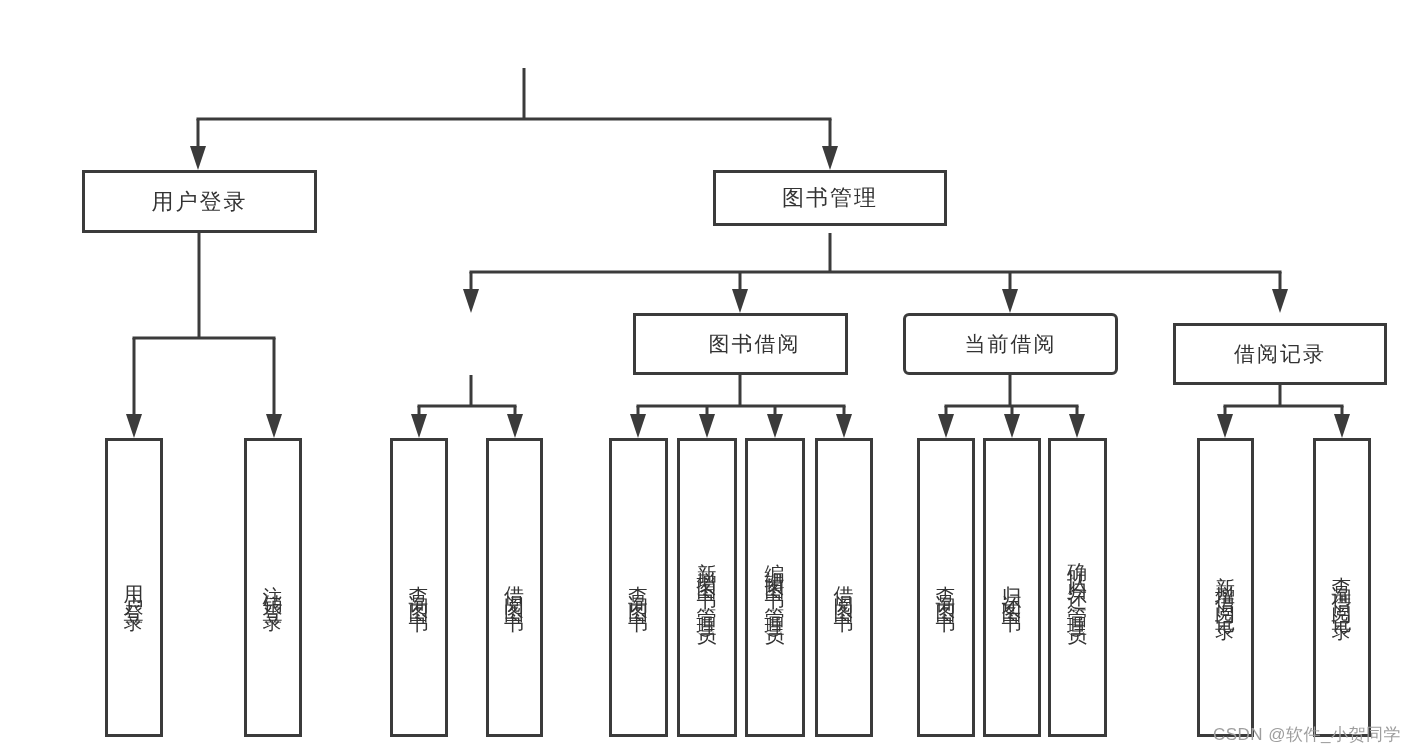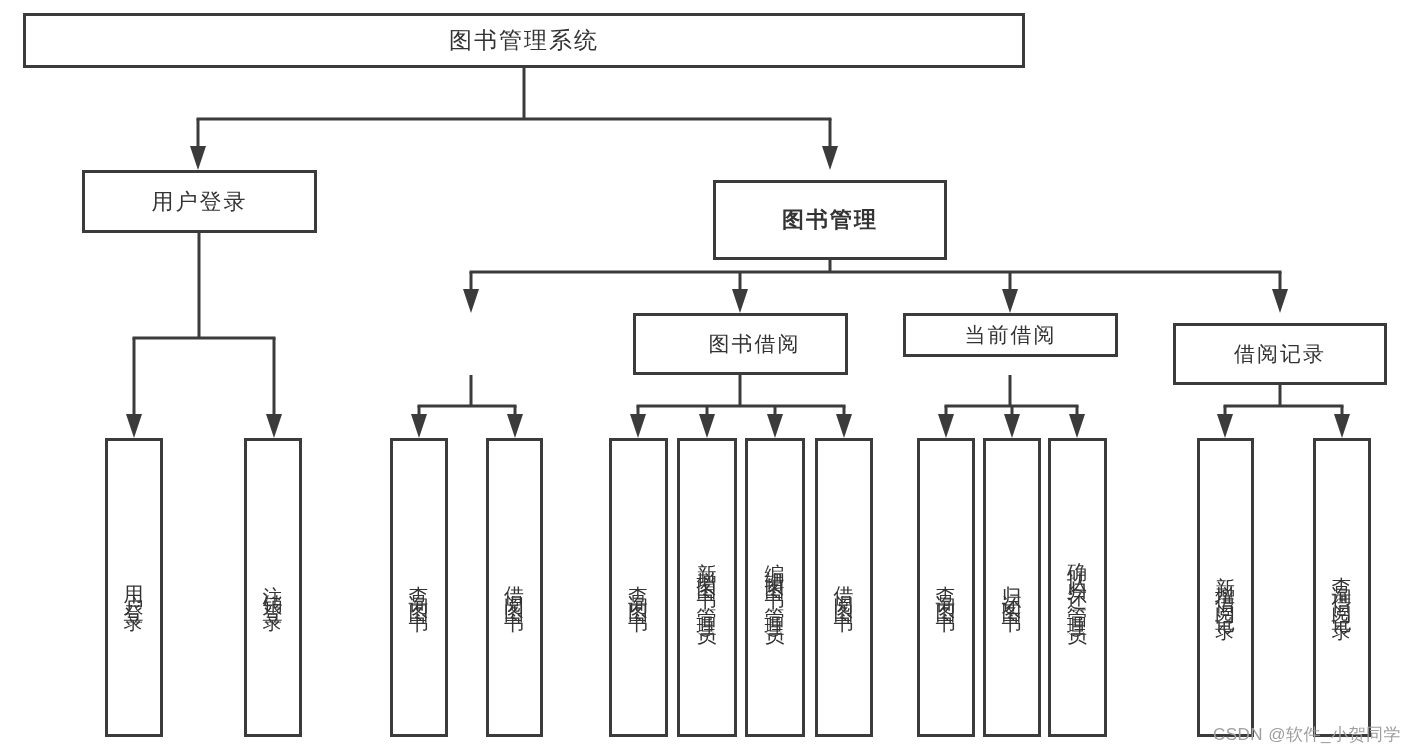--- a/index.html
+++ b/index.html
@@ -103,27 +103,26 @@
       <line x1="1012" y1="406" x2="1012" y2="420" stroke="#3b3b3b" stroke-width="3"></line>
       <polygon points="1004,414 1020,414 1012,438" fill="#3b3b3b"></polygon>
       <line x1="1077" y1="406" x2="1077" y2="420" stroke="#3b3b3b" stroke-width="3"></line>
       <polygon points="1069,414 1085,414 1077,438" fill="#3b3b3b"></polygon>
       <line x1="1225" y1="406" x2="1225" y2="420" stroke="#3b3b3b" stroke-width="3"></line>
       <polygon points="1217,414 1233,414 1225,438" fill="#3b3b3b"></polygon>
       <line x1="1342" y1="406" x2="1342" y2="420" stroke="#3b3b3b" stroke-width="3"></line>
       <polygon points="1334,414 1350,414 1342,438" fill="#3b3b3b"></polygon>
     </svg>
 
-  <div class="box hbox root-box" style="left:23px; top:13px; width:1002px; height:55px;">图书管理系统</div>
 
   <div class="box hbox l2-box" style="left:82px; top:170px; width:235px; height:63px;">用户登录</div>
-  <div class="box hbox l2-box" style="left:713px; top:180px; width:234px; height:80px;font-weight:bold;">图书管理</div>
+  <div class="box hbox l2-box" style="left:713px; top:170px; width:234px; height:56px;">图书管理</div>
 
   <div class="box hbox l3-box" style="left:633px; top:313px; width:215px; height:62px;padding-left:28px;">图书借阅</div>
-  <div class="box hbox l3-box" style="left:903px; top:313px; width:215px; height:44px;">当前借阅</div>
+  <div class="box hbox l3-box" style="left:903px; top:313px; width:215px; height:62px;border-radius:6px;">当前借阅</div>
   <div class="box hbox l3-box" style="left:1173px; top:313px; width:214px; height:62px;margin-top:10px;">借阅记录</div>
 
   <div class="box vbox" style="left:105px; top:438px; width:58px; height:299px;">用户登录</div>
   <div class="box vbox" style="left:244px; top:438px; width:58px; height:299px;">注销登录</div>
 
   <div class="box vbox" style="left:390px; top:438px; width:58px; height:299px;">查询图书</div>
   <div class="box vbox" style="left:486px; top:438px; width:57px; height:299px;">借阅图书</div>
 
   <div class="box vbox" style="left:609px; top:438px; width:59px; height:299px;">查询图书</div>
   <div class="box vbox" style="left:677px; top:438px; width:60px; height:299px;">新增图书（管理员）</div>

